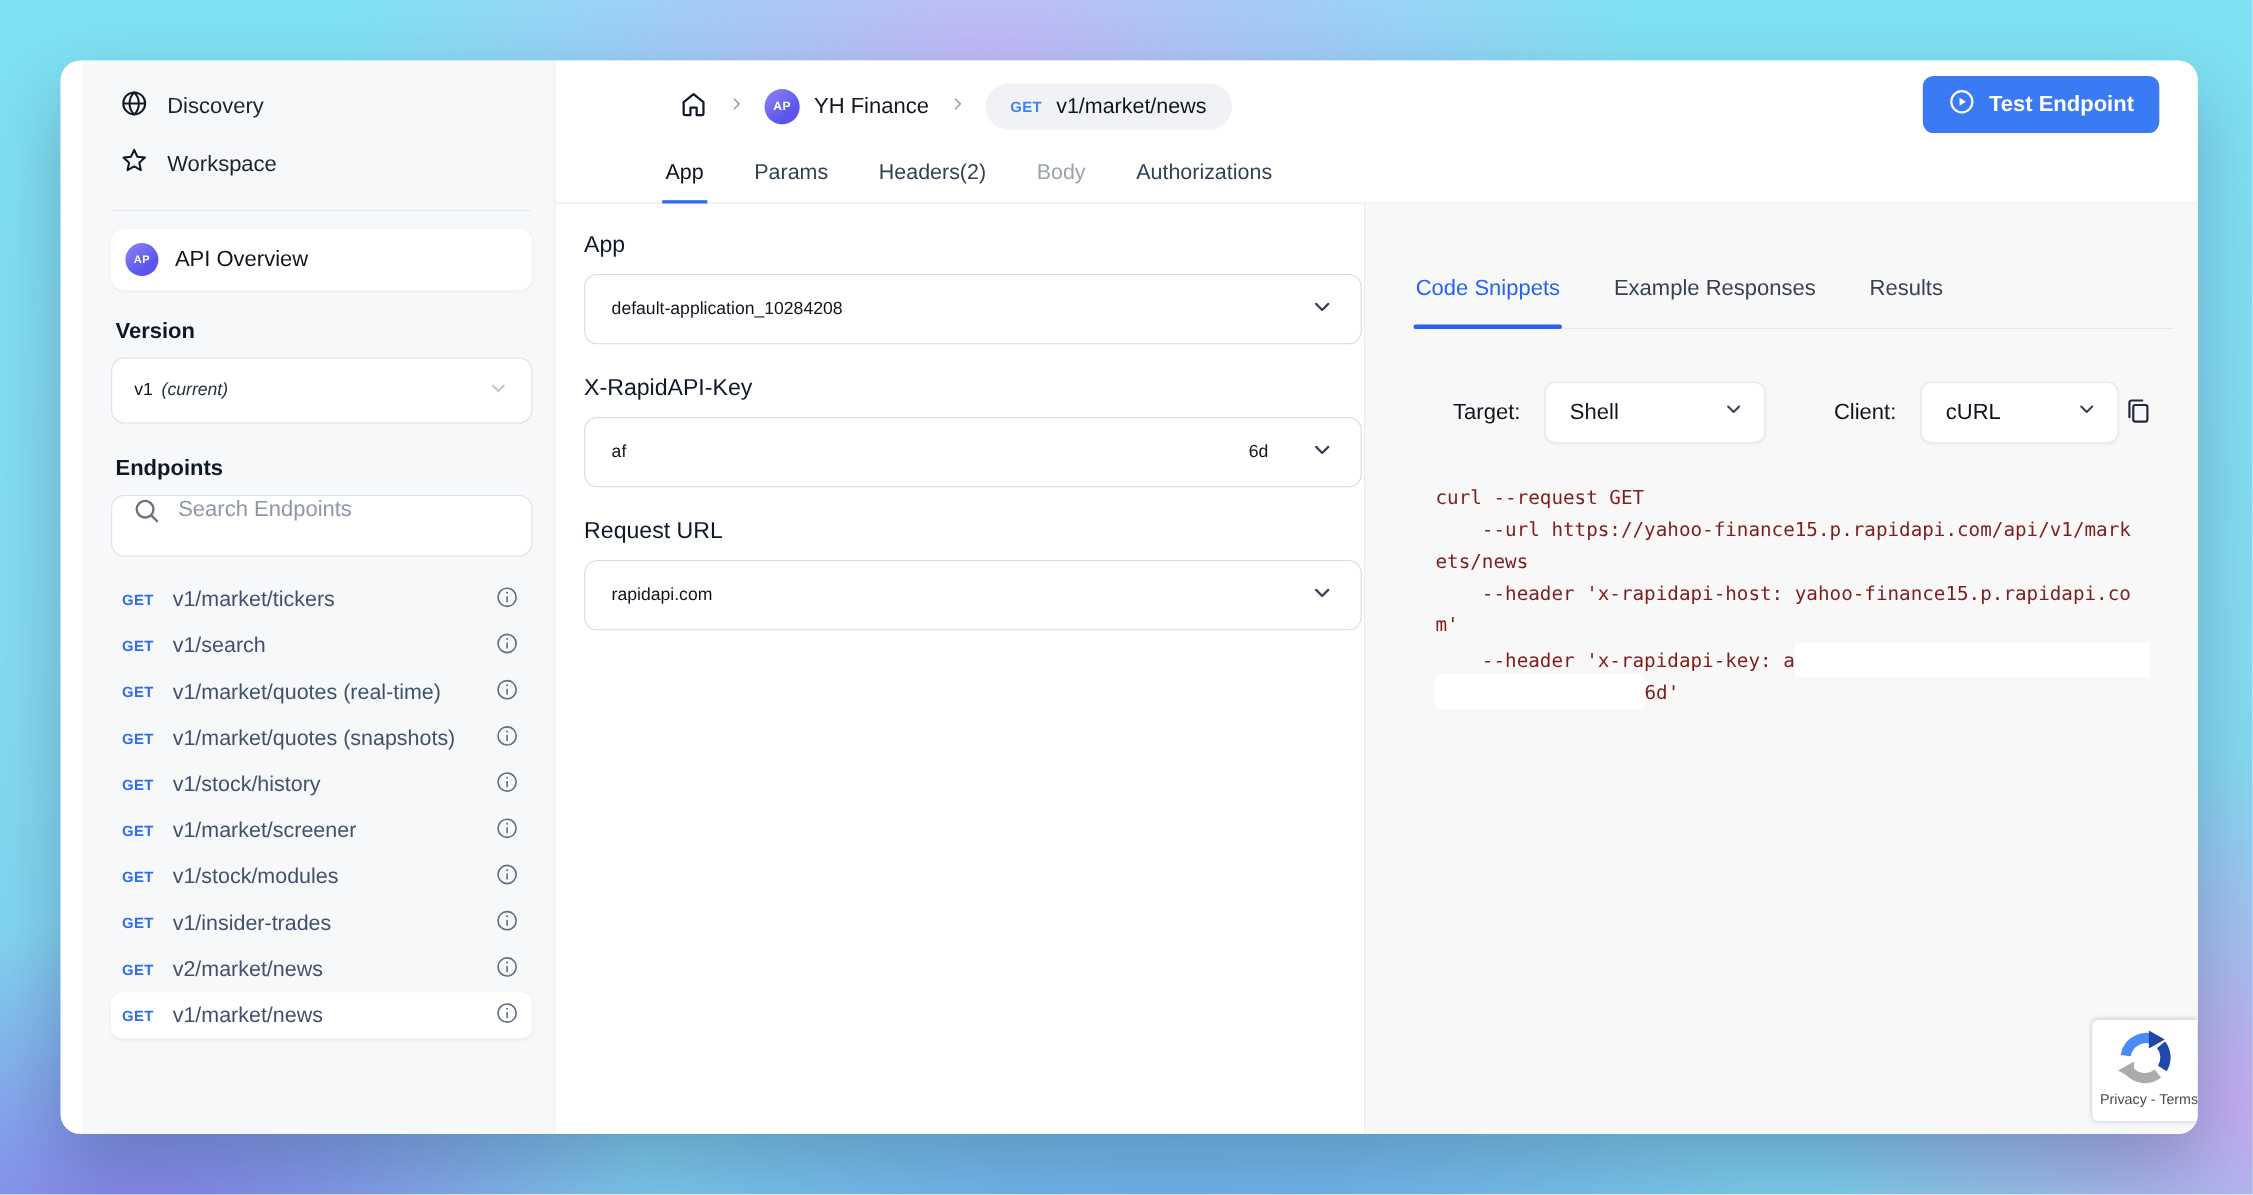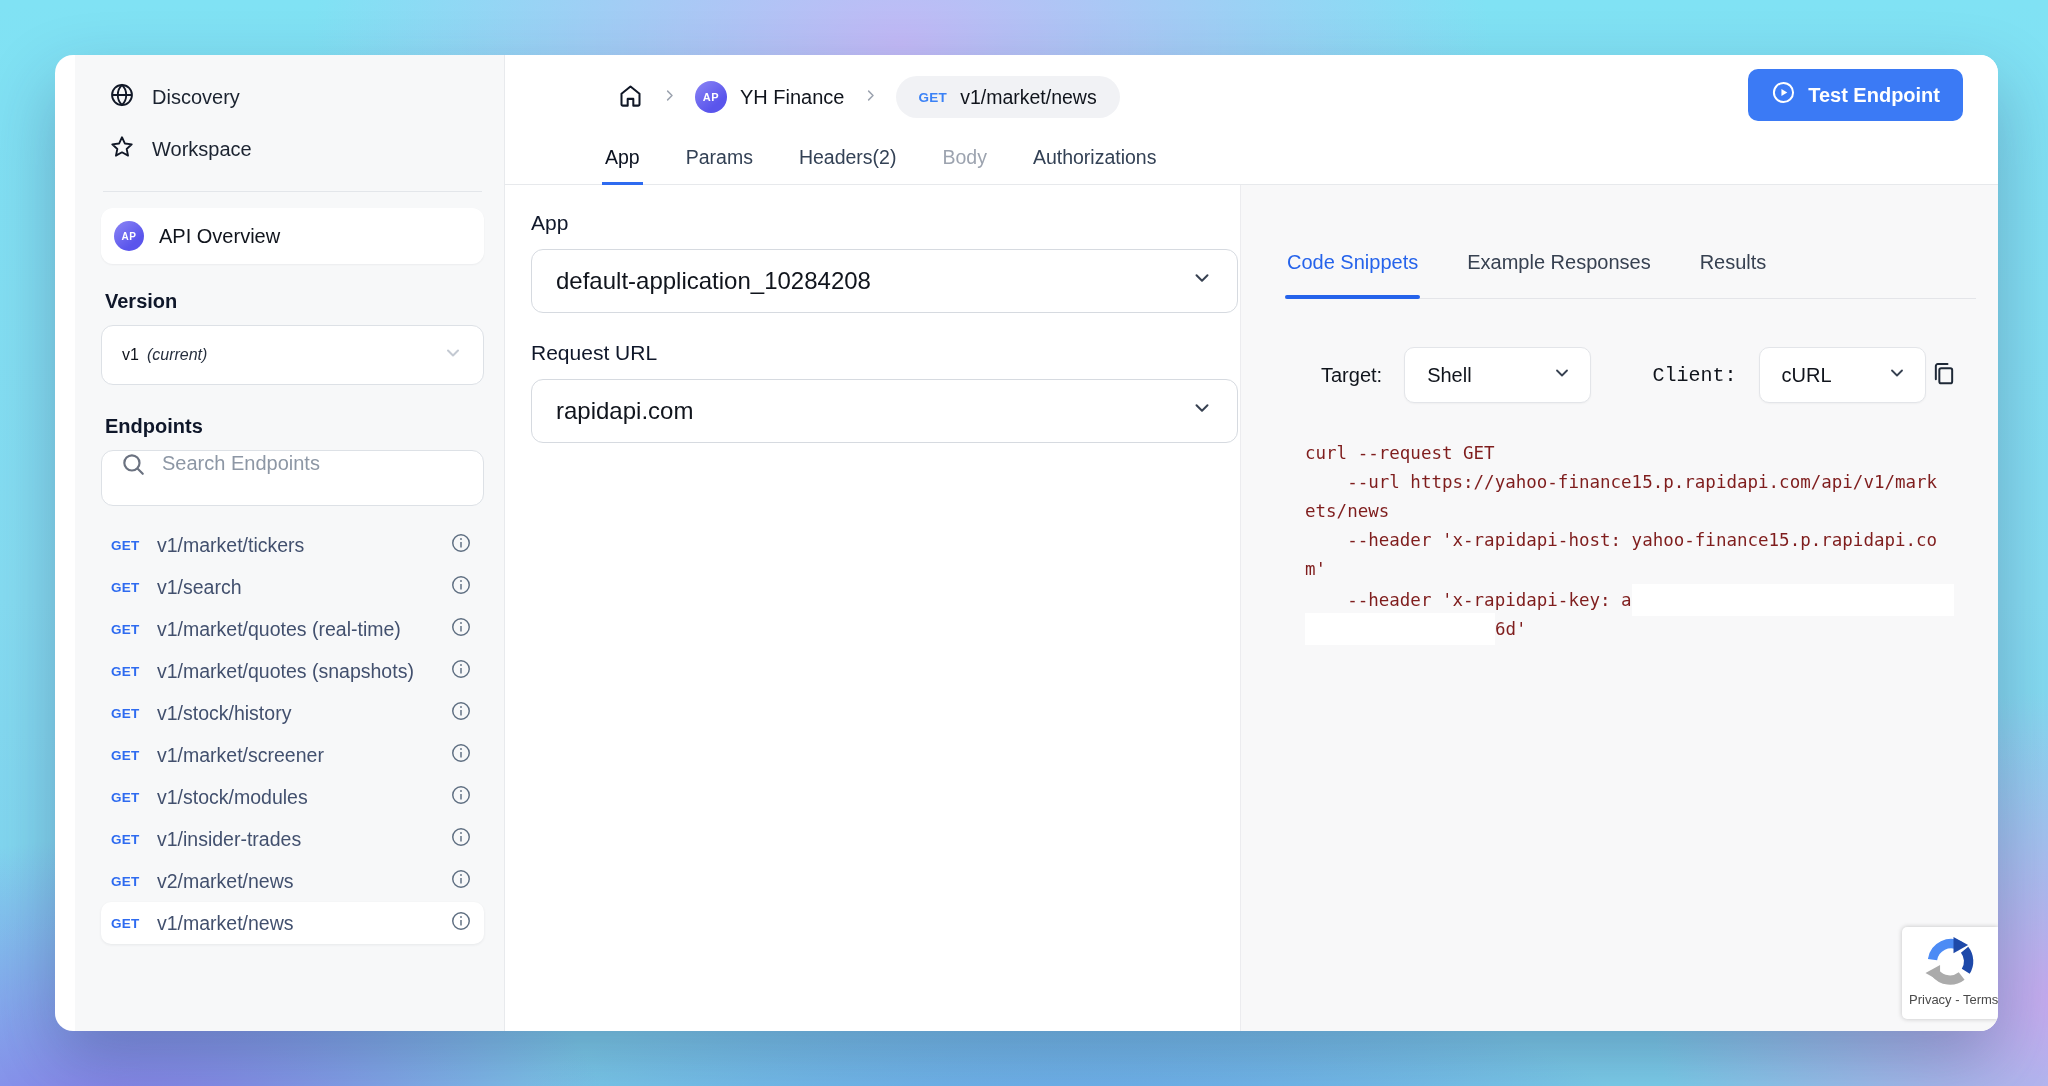--- a/index.html
+++ b/index.html
@@ -84,38 +84,38 @@
           display:flex; align-items:center; gap:12px; cursor:pointer; }
 
   .content { flex:1; display:flex; min-height:0; }
 
   
   .form-col { width:735px; min-width:735px; padding:26px 0 0 26px; background:#fff; }
   .fgroup + .fgroup { margin-top:28px; }
   .flabel { font-size:21px; font-weight:500; color:#0f172a; }
   .field { margin-top:14px; width:707px; height:64px; border:1.5px solid #d6dae0;
           border-radius:12px; background:#fff; display:flex; align-items:center;
-          padding:0 24px; font-size:24px; color:#10141c; cursor:pointer; }
+          padding:0 24px; font-size:16px; color:#10141c; cursor:pointer; }
   .field .suffix { margin-right:38px; }
 
   
   .right-panel { flex:1; background:#f8f8f9; border-left:1px solid #ececef; position:relative; min-width:0; }
   .rp-tabs { display:flex; gap:45px; margin:56px 22px 0 44px; border-bottom:1px solid #e4e5e9; }
   .rp-tab { position:relative; font-size:20px; color:#374151; padding:10px 2px 24px 2px; cursor:pointer; }
   .rp-tab.active { color:#2563eb; }
   .rp-underline { position:absolute; left:0; right:0; bottom:-1px; height:4px; background:#2563eb; border-radius:2px; }
   .target-row { display:flex; align-items:center; margin:48px 36px 0 80px; }
   .tlabel { font-size:20px; color:#10141c; }
   .sel { height:56px; background:#fff; border:1px solid #e3e5e9; border-radius:10px;
          display:flex; align-items:center; justify-content:space-between;
          padding:0 18px 0 22px; font-size:20px; color:#10141c;
          box-shadow:0 1px 2px rgba(0,0,0,.04); cursor:pointer; }
   .sel.target { width:224px; margin-left:22px; }
   .sel.client { width:200px; margin-left:22px; }
-  .clabel { margin-left:62px;font-family:Liberation Mono, monospace; }
+  .clabel { margin-left:62px; }
   .copy-btn { margin-left:auto; background:none; border:none; padding:4px; cursor:pointer; display:flex; }
   .codewrap { position:relative; margin:36px 36px 0 64px;
           font-family:"DejaVu Sans Mono", monospace; font-size:17.5px;
           line-height:29px; color:#7f1d1d; }
   .codeline { white-space:pre; height:29px; }
   .redact { display:inline-block; background:#ffffff; height:32px; vertical-align:-10px; }
   .redact.a { width:322px; }
   .redact.b { width:190px; }
 
   .recaptcha { position:absolute; right:0; bottom:12px; width:96px; height:92px;
@@ -331,20 +331,33 @@
               <span>default-application_10284208</span>
               <span class="spacer"></span>
               <span>
                 <svg width="22" height="22" viewBox="0 0 24 24" fill="none" stroke="#374151" stroke-width="2.2" stroke-linecap="round" stroke-linejoin="round">
                     <path d="M6 9l6 6 6-6"></path>
                   </svg>
               </span>
             </div>
           </div>
 
+          <div class="fgroup">
+            <div class="flabel">X-RapidAPI-Key</div>
+            <div class="field">
+              <span>af</span>
+              <span class="spacer"></span>
+              <span class="suffix">6d</span>
+              <span>
+                <svg width="22" height="22" viewBox="0 0 24 24" fill="none" stroke="#374151" stroke-width="2.2" stroke-linecap="round" stroke-linejoin="round">
+                    <path d="M6 9l6 6 6-6"></path>
+                  </svg>
+              </span>
+            </div>
+          </div>
 
           <div class="fgroup">
             <div class="flabel">Request URL</div>
             <div class="field">
               <span>rapidapi.com</span>
               <span class="spacer"></span>
               <span>
                 <svg width="22" height="22" viewBox="0 0 24 24" fill="none" stroke="#374151" stroke-width="2.2" stroke-linecap="round" stroke-linejoin="round">
                     <path d="M6 9l6 6 6-6"></path>
                   </svg>

